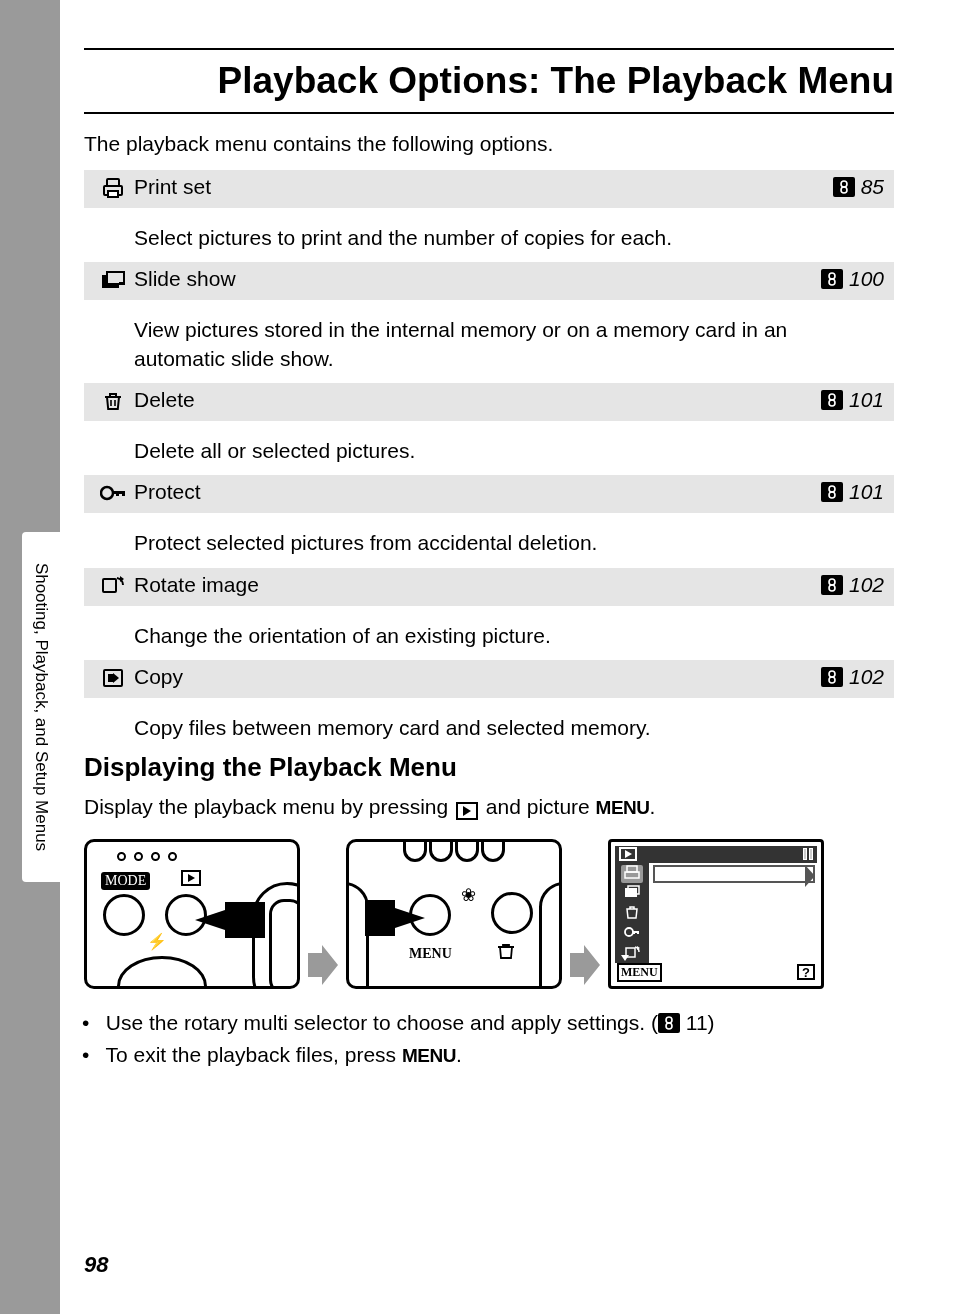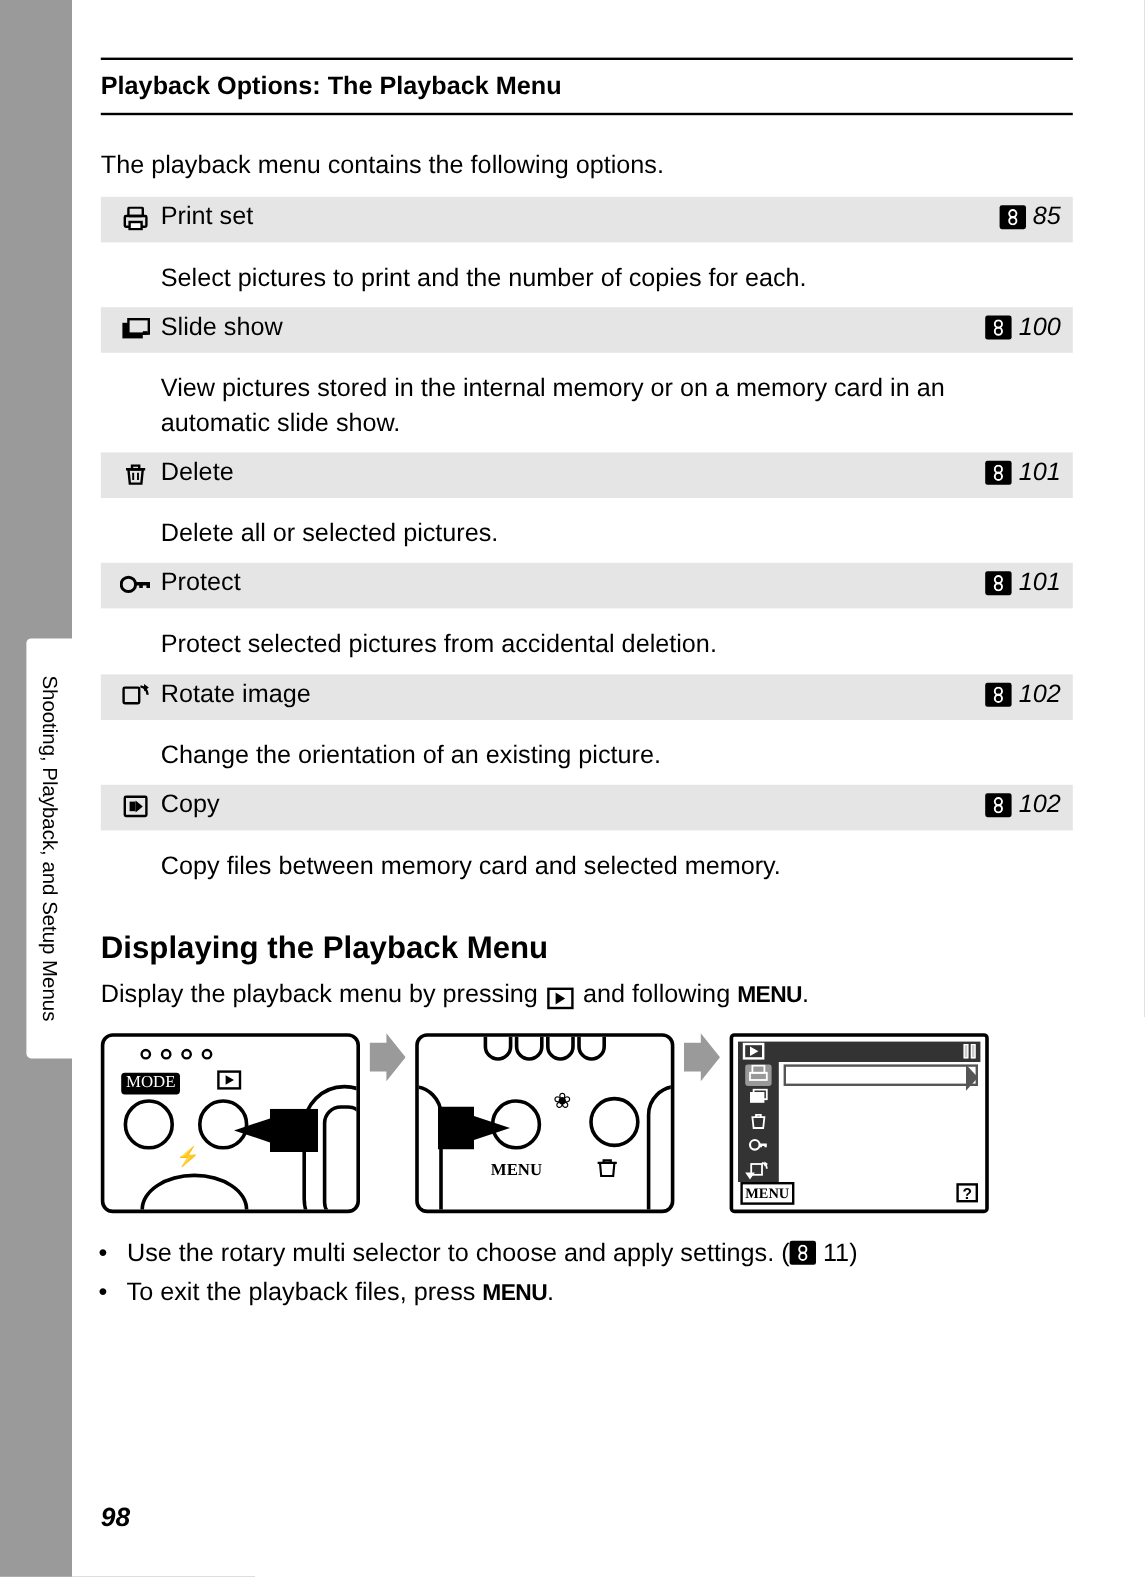--- a/index.html
+++ b/index.html
@@ -36,25 +36,26 @@
     transform-origin: center;
     white-space: nowrap;
     font-size: 17px;
     color: #000;
   }
   .rule {
     border-top: 2px solid #000;
     margin-bottom: 10px;
   }
   h1.title {
-    font-size: 21px;
+    font-size: 37px;
     font-weight: 700;
     padding-bottom: 10px;
     border-bottom: 2px solid #000;
-    margin-bottom: 30px;
+    margin-bottom: 18px;
+    text-align: right;
   }
   .intro {
     font-size: 21px;
     margin-bottom: 14px;
   }
   .option-block { margin-bottom: 0; }
   .option-head {
     background: #e5e5e5;
     display: flex;
     align-items: center;
@@ -89,21 +90,20 @@
     font-weight: 700;
   }
   .option-desc {
     font-size: 21px;
     padding: 16px 10px 10px 50px;
     line-height: 1.35;
   }
   h2.subhead {
     font-size: 26px;
     font-weight: 700;
-    margin-top: 28px;
     margin-bottom: 8px;
   }
   .instruct {
     font-size: 21px;
     line-height: 1.5;
     margin-bottom: 16px;
   }
   .play-icon-inline {
     display: inline-flex;
     width: 22px; height: 18px;
@@ -122,21 +122,21 @@
   }
   .menu-word {
     font-family: "Arial Black", Arial, sans-serif;
     font-weight: 900;
     font-stretch: condensed;
     letter-spacing: -0.5px;
     font-size: 19px;
   }
   .diagram-row {
     display: flex;
-    align-items: flex-start;
+    align-items: flex-end;
     gap: 8px;
     margin-bottom: 18px;
   }
   .diagram-box {
     border: 3px solid #000;
     border-radius: 10px;
     width: 216px;
     height: 150px;
     position: relative;
     overflow: hidden;
@@ -385,21 +385,21 @@
             <span>102</span>
           </span>
         </div>
         <div class="option-desc">Copy files between memory card and selected memory.</div>
       </div>
     </div>
 
   <h2 class="subhead">Displaying the Playback Menu</h2>
 
   <p class="instruct">
-    <span>Display the playback menu by pressing </span><span class="play-icon-inline"></span><span> and following </span><span class="menu-word">MENU</span><span>.</span>
+    <span>Display the playback menu by pressing </span><span class="play-icon-inline"></span><span> and picture </span><span class="menu-word">MENU</span><span>.</span>
   </p>
 
   <div class="diagram-row">
 
     <div class="diagram-box d1">
       <div class="dots">
           <span></span>
           <span></span>
           <span></span>
           <span></span>

